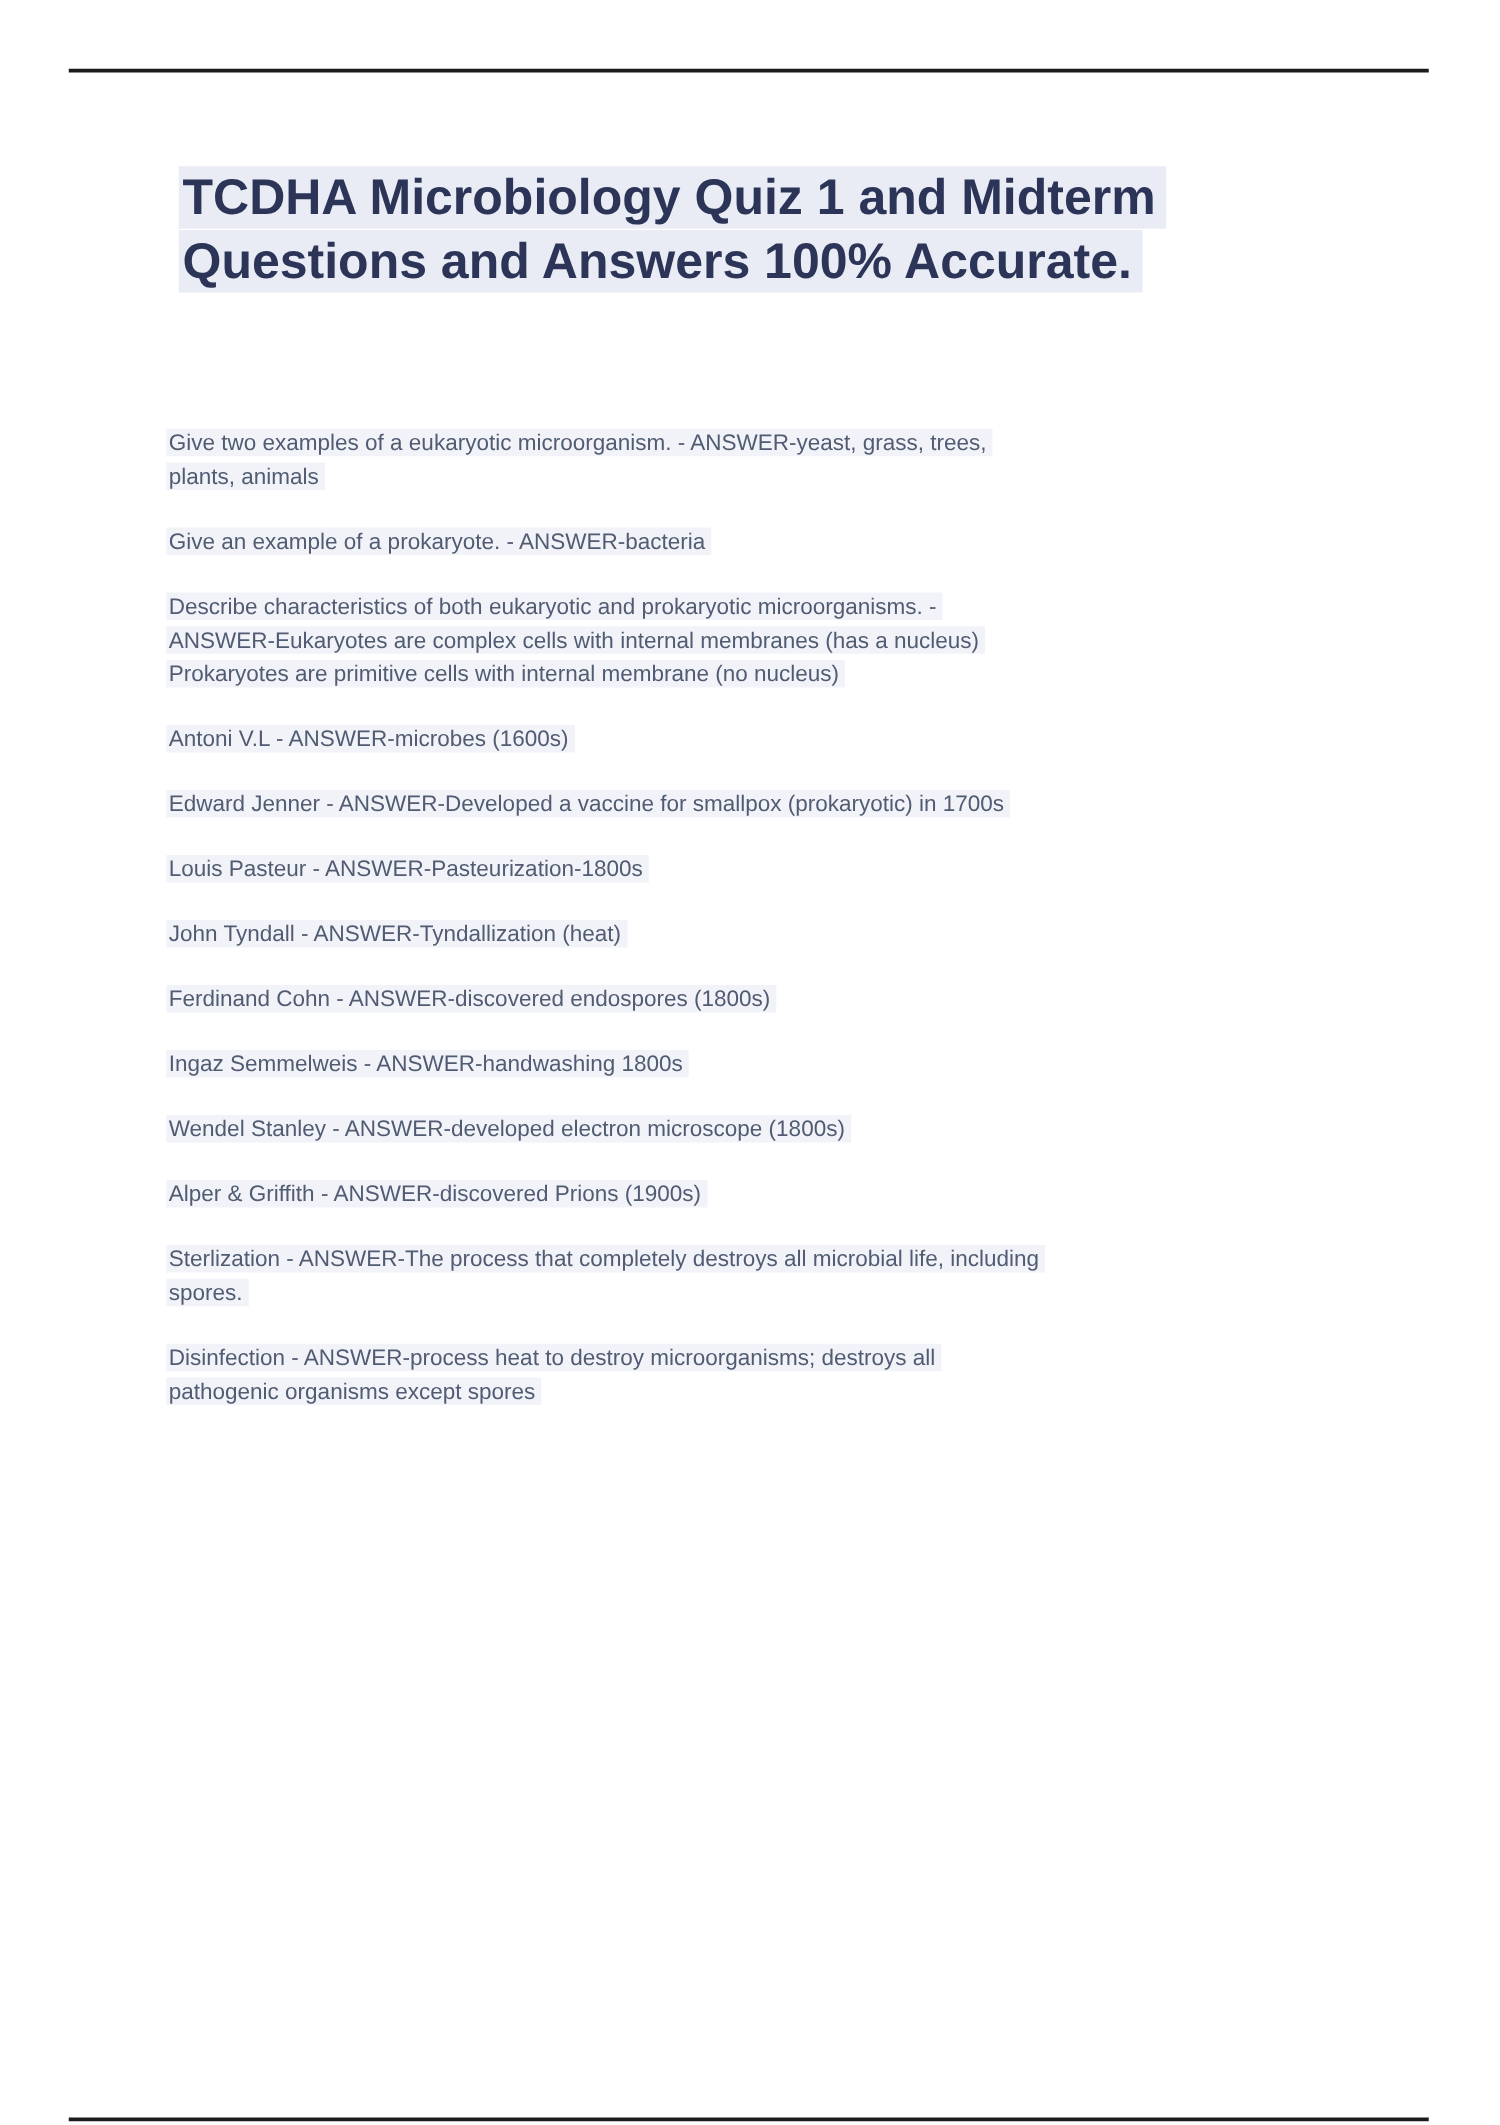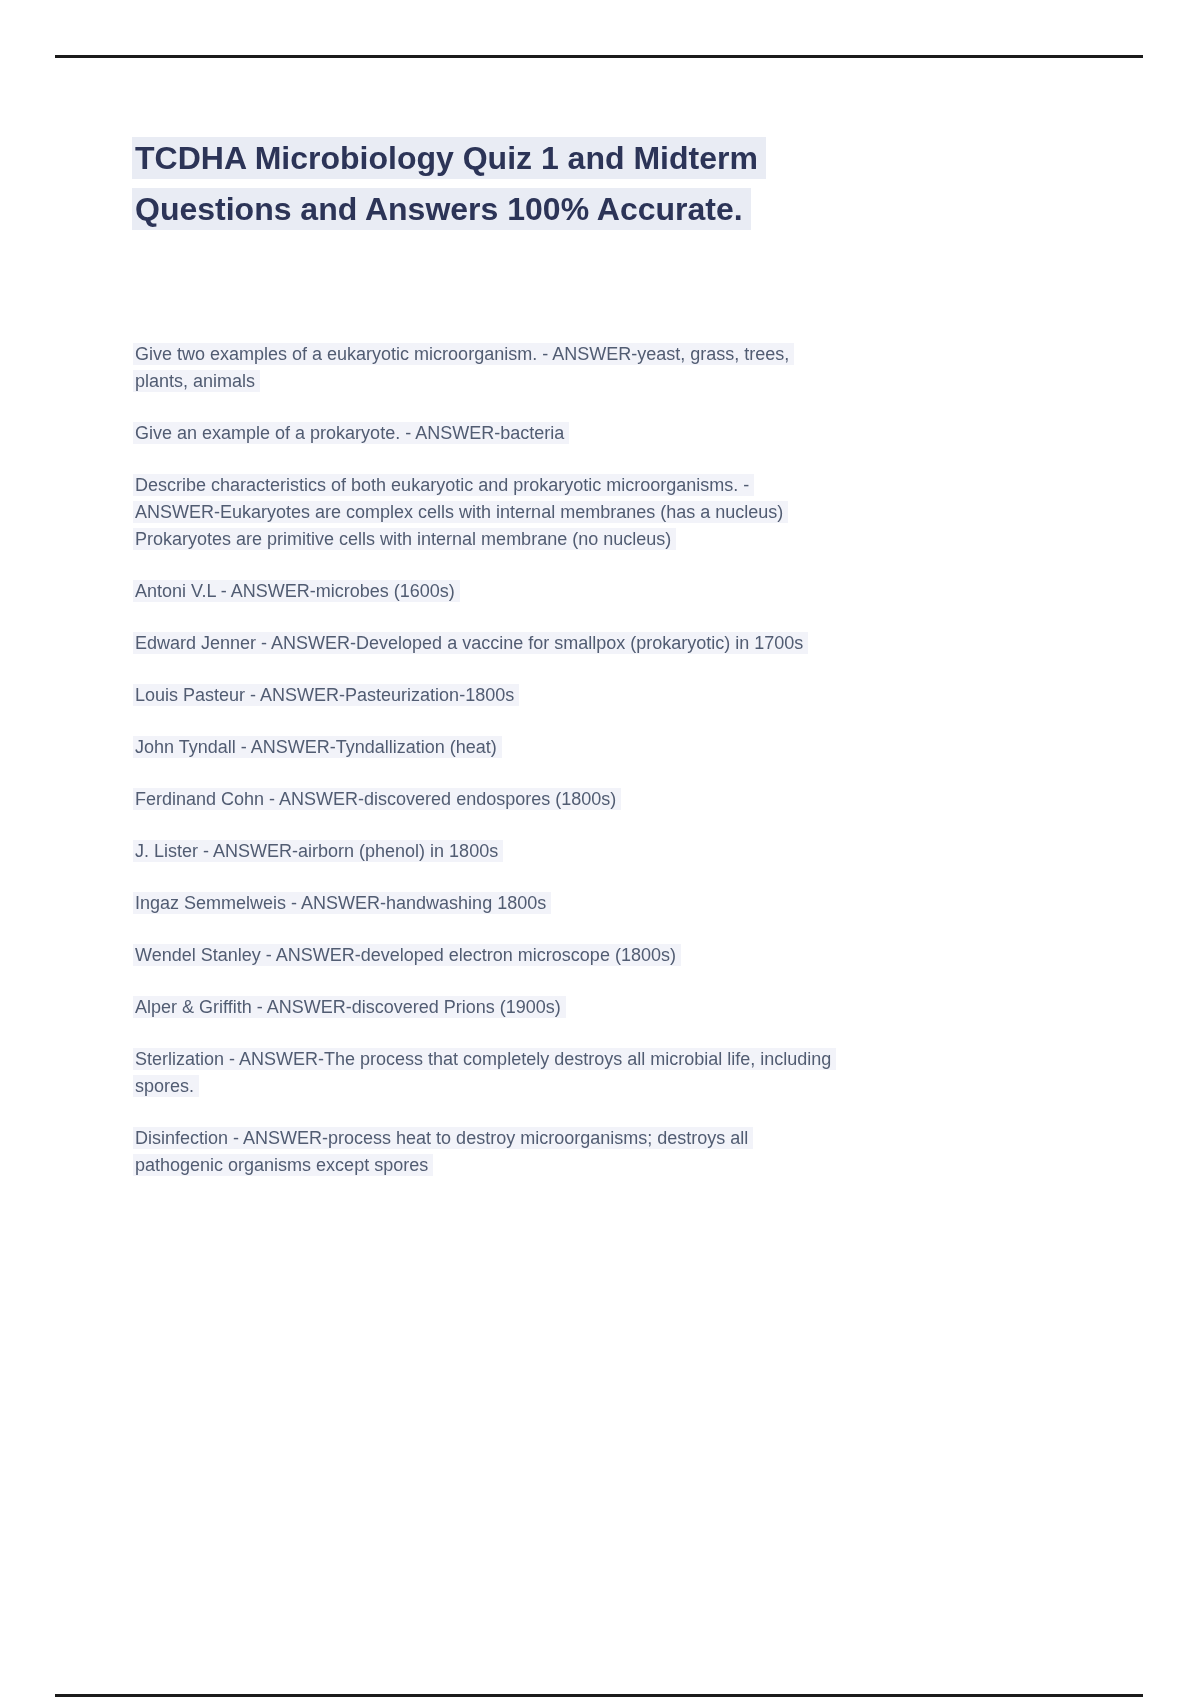--- a/index.html
+++ b/index.html
@@ -20,22 +20,22 @@
   }
   .rule-top { top: 55px; }
   .rule-bottom { top: 1694px; }
   .content {
     position: absolute;
     left: 135px;
     top: 133px;
     width: 940px;
   }
   h1.doc-title {
-    margin: 0 0 106px 0;
-    font-size: 32px;
+    margin: 0 0 106px 11px;
+    font-size: 40px;
     line-height: 51px;
     font-weight: bold;
     color: var(--title-text, #2c3457);
     white-space: pre-line;
   }
   .hl-title {
     background: var(--title-hl, #e9ecf4);
     -webkit-box-decoration-break: clone;
     box-decoration-break: clone;
     padding: 3px 8px 3px 3px;
@@ -70,21 +70,20 @@
 plants, animals</span></p>
     <p class="qa"><span class="hl">Give an example of a prokaryote. - ANSWER-bacteria</span></p>
     <p class="qa"><span class="hl">Describe characteristics of both eukaryotic and prokaryotic microorganisms. -
 ANSWER-Eukaryotes are complex cells with internal membranes (has a nucleus)
 Prokaryotes are primitive cells with internal membrane (no nucleus)</span></p>
     <p class="qa"><span class="hl">Antoni V.L - ANSWER-microbes (1600s)</span></p>
     <p class="qa"><span class="hl">Edward Jenner - ANSWER-Developed a vaccine for smallpox (prokaryotic) in 1700s</span></p>
     <p class="qa"><span class="hl">Louis Pasteur - ANSWER-Pasteurization-1800s</span></p>
     <p class="qa"><span class="hl">John Tyndall - ANSWER-Tyndallization (heat)</span></p>
     <p class="qa"><span class="hl">Ferdinand Cohn - ANSWER-discovered endospores (1800s)</span></p>
-    <p class="qa"><span class="hl">J. Lister - ANSWER-airborn (phenol) in 1800s</span></p>
     <p class="qa"><span class="hl">Ingaz Semmelweis - ANSWER-handwashing 1800s</span></p>
     <p class="qa"><span class="hl">Wendel Stanley - ANSWER-developed electron microscope (1800s)</span></p>
     <p class="qa"><span class="hl">Alper &amp; Griffith - ANSWER-discovered Prions (1900s)</span></p>
     <p class="qa"><span class="hl">Sterlization - ANSWER-The process that completely destroys all microbial life, including
 spores.</span></p>
     <p class="qa"><span class="hl">Disinfection - ANSWER-process heat to destroy microorganisms; destroys all
 pathogenic organisms except spores</span></p>
   </div>
 
   <div class="rule rule-bottom"></div>

